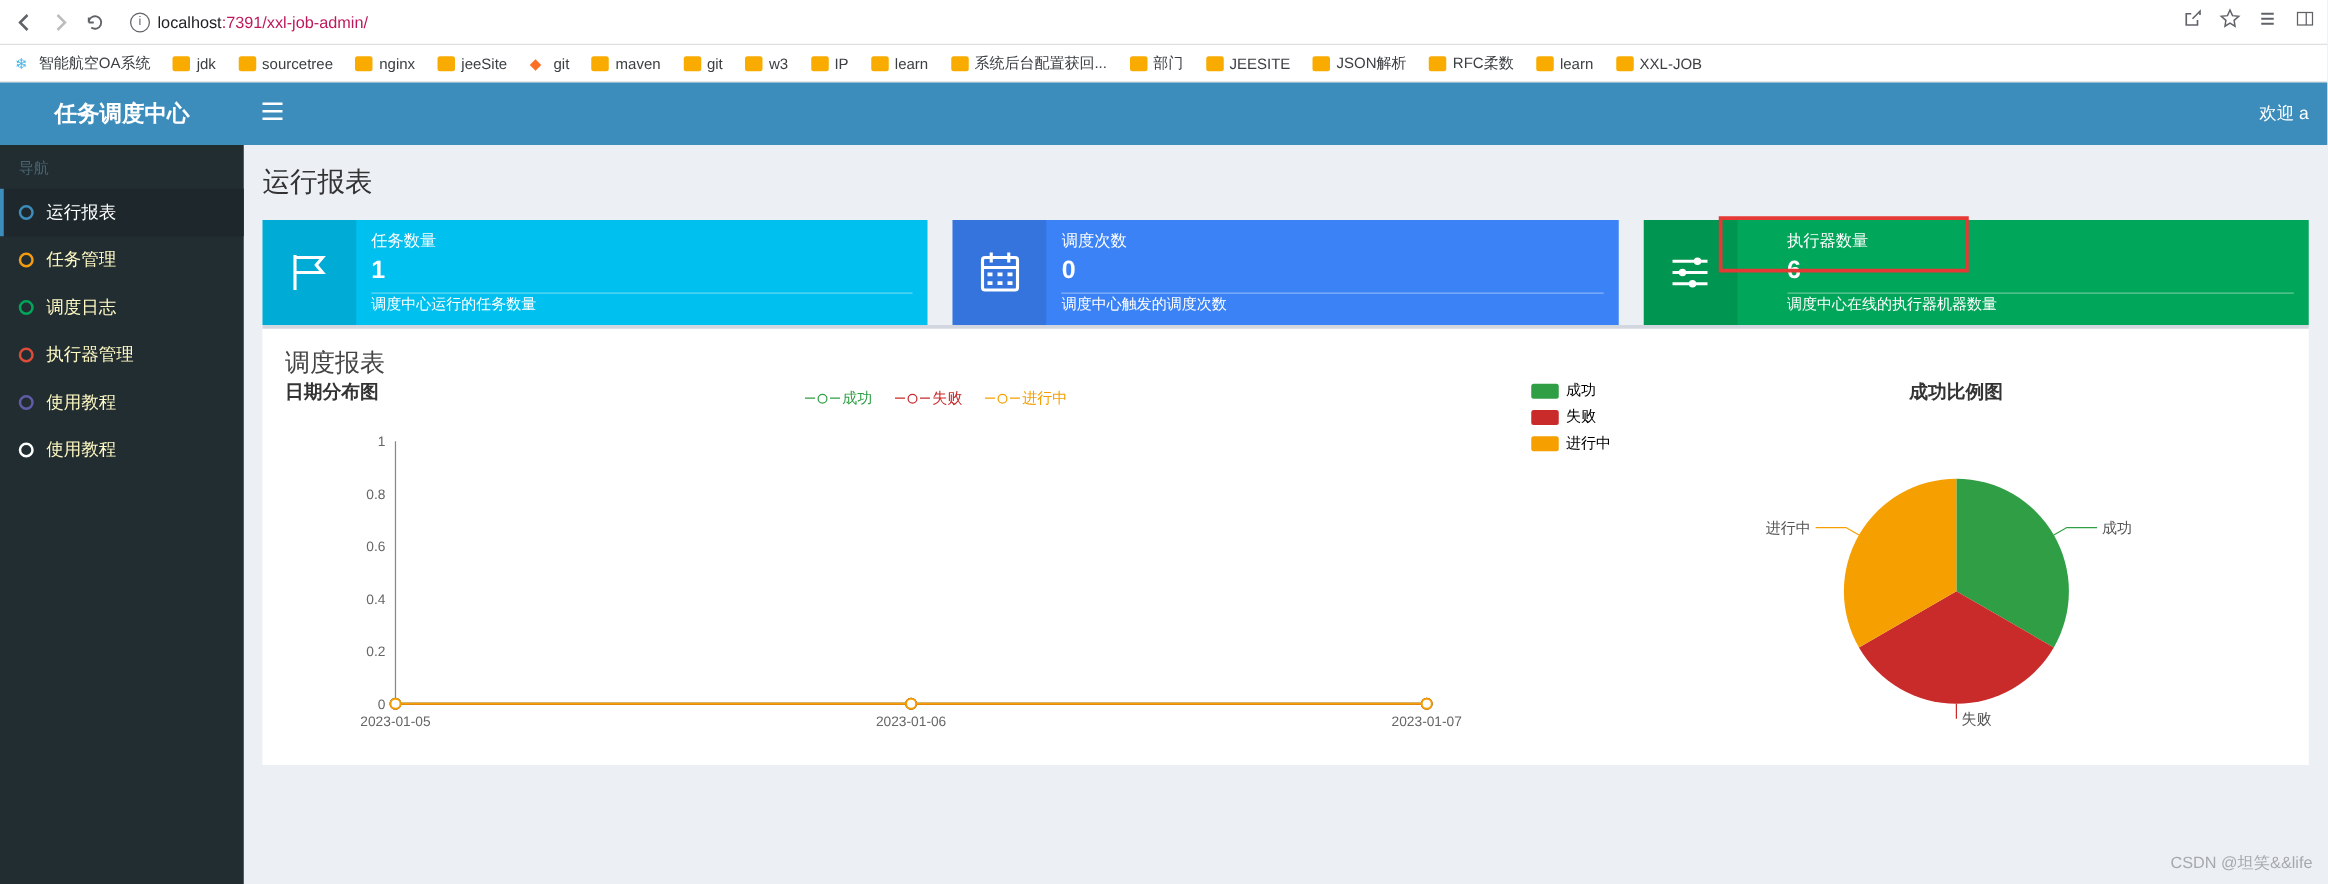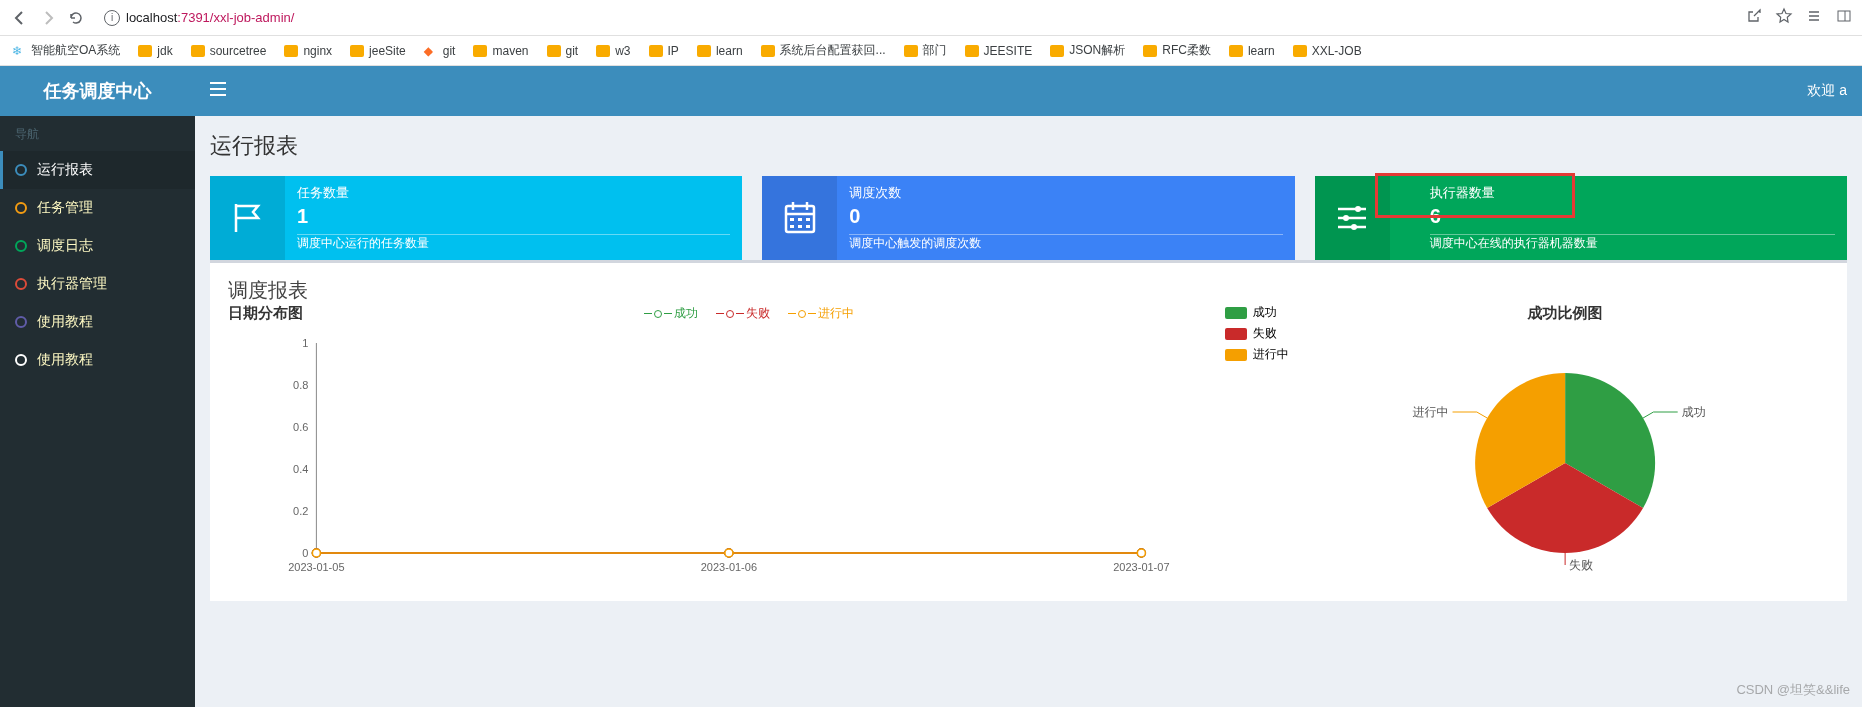--- a/index.html
+++ b/index.html
@@ -61,21 +61,21 @@
 .stat-value { font-size: 20px; font-weight: 600; line-height: 1.2; margin: 2px 0 6px; }
 .stat-desc { font-size: 12px; border-top: 1px solid rgba(255,255,255,0.4); padding-top: 0; }
 .red-box-highlight { position: absolute; top: -3px; left: 60px; width: 200px; height: 45px; border: 3px solid #e53935; pointer-events: none; }
 
 
 .chart-panel { background: #fff; padding: 14px 18px; border-top: 3px solid #d2d6de; }
 .panel-title { font-size: 20px; color: #444; }
 .chart-row { display: flex; gap: 30px; }
 .line-chart-area { flex: 1.6; }
 .pie-chart-area { flex: 1; display: flex; gap: 12px; }
-.chart-title { font-size: 15px; font-weight: 600; color: #333; }
+.chart-title { font-size: 15px; font-weight: 600; color: #333; margin-bottom: 10px; }
 .pie-legend { font-size: 12px; }
 .legend-item { display: flex; align-items: center; gap: 6px; margin-bottom: 4px; }
 .legend-swatch { width: 22px; height: 12px; border-radius: 2px; }
 .legend-marker { display: inline-flex; align-items: center; gap: 2px; }
 .legend-marker .line { width: 8px; height: 1px; background: currentColor; }
 .legend-marker .dot { width: 8px; height: 8px; border: 1px solid currentColor; border-radius: 50%; background: #fff; }
 
 .line-chart-header { display: flex; align-items: center; }
 .line-legend { display: flex; gap: 18px; font-size: 12px; color: #666; margin: 0 auto; }
 

